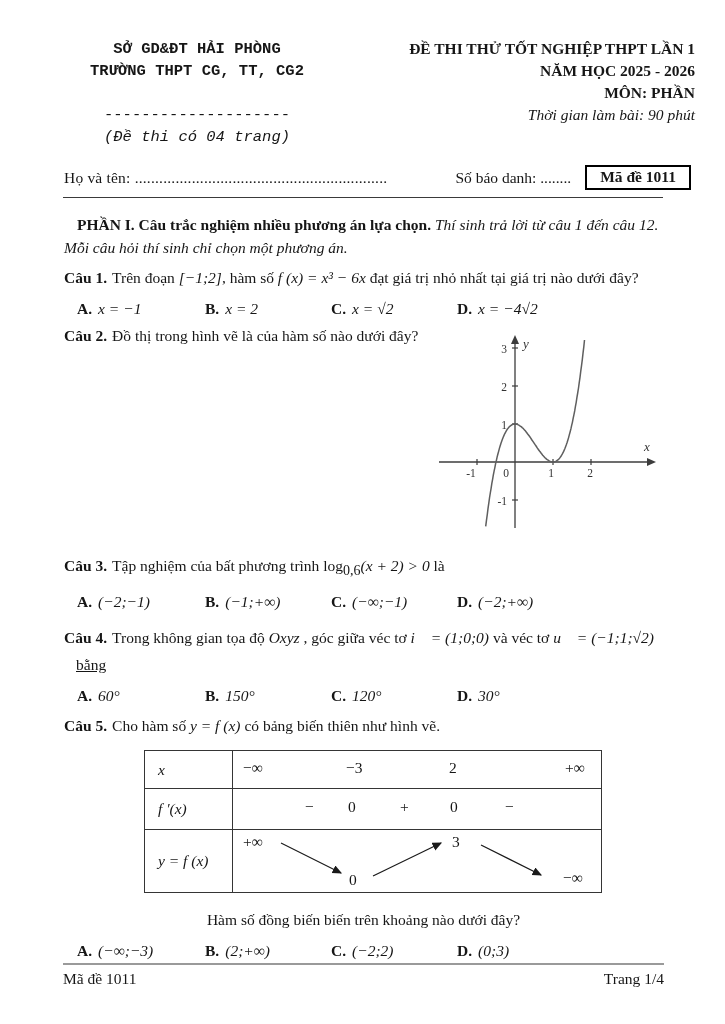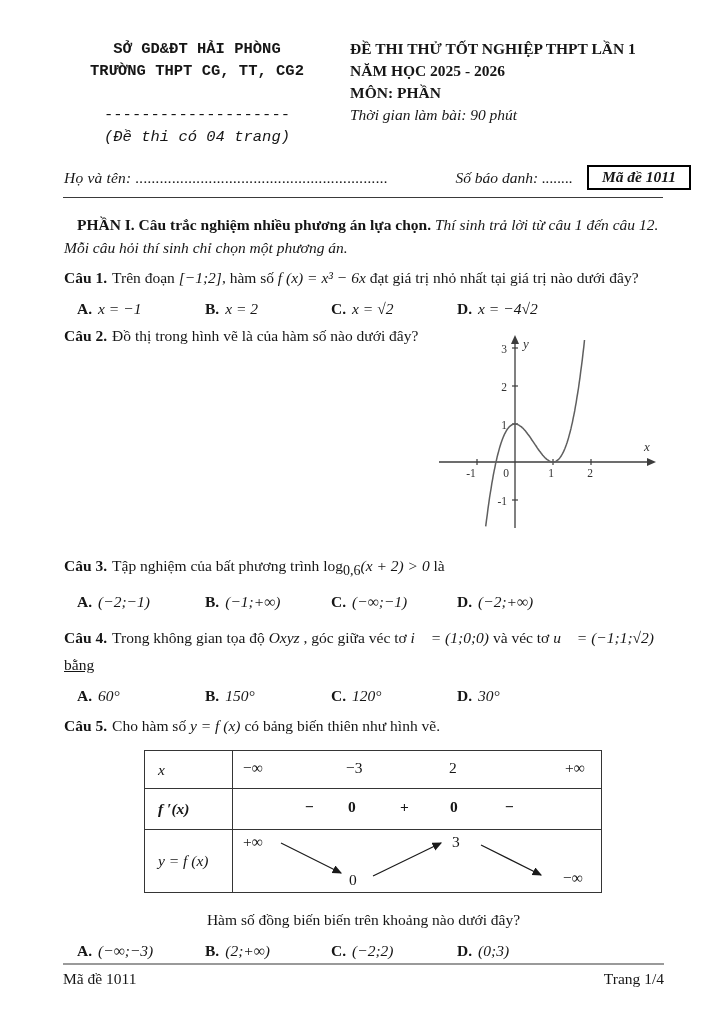--- a/index.html
+++ b/index.html
@@ -2,25 +2,25 @@
 <html><head>
 <meta charset="utf-8">
 <style>
   html,body{margin:0;padding:0;background:#e8e8e8;}
   .page{
     position:relative;width:725px;height:1024px;margin:0 auto;background:#ffffff;
     font-family:"Liberation Serif",serif;color:#161616;font-size:15.5px;overflow:hidden;
   }
   .header{display:flex;padding:38px 0 0 66px;}
   .hdr-left{width:262px;text-align:center;line-height:22px;font-family:Liberation Mono, monospace;}
-  .hdr-right{width:345px;margin-left:22px;text-align:left;line-height:22px;}
+  .hdr-right{width:345px;margin-left:22px;text-align:right;line-height:22px;}
   .b{font-weight:bold;}
   .i{font-style:italic;}
   .hdr-left .blank{height:22px;}
-  .info-row{display:flex;align-items:center;margin:17px 34px 0 64px;font-style:italic;}
+  .info-row{display:flex;align-items:center;margin:17px 34px 0 64px;}
   .info-name{flex:1;letter-spacing:.2px;}
   .info-sbd{margin-right:14px;}
   .code-box{border:2px solid #000;padding:1px 13px 2px 13px;font-weight:bold;white-space:nowrap;}
   .rule{border:none;border-top:1.5px solid #3a3a3a;margin:7px 62px 0 63px;}
   .content{padding:0 62px 4px 64px;}
   .part1{margin:15px 0 0 0;line-height:23px;}
   .part1 .ind{display:inline-block;width:13px;}
   .stem{margin:0;line-height:23px;}
   .qlabel{margin-right:5px;}
   .m{font-style:italic;}
@@ -28,29 +28,29 @@
   .opt b{margin-right:6px;}
   .q1{margin-top:7px;}
   .q2{margin-top:4px;position:relative;height:218px;}
   .q2opts{margin:26px 0 0 13px;line-height:30.5px;}
   .q2opts .opt{display:block;}
   .graph-svg{position:absolute;top:8px;right:4px;}
   .graph-svg text{font-family:"Liberation Serif",serif;font-size:11.5px;fill:#333;}
   .graph-svg .axlbl{font-style:italic;font-size:13px;}
   .q3{margin-top:12px;}
   .q4{margin-top:13px;}
-  .q4 .line2{margin:4px 0 0 0;line-height:23px;text-decoration:underline;}
+  .q4 .line2{margin:4px 0 0 12px;line-height:23px;text-decoration:underline;}
   .q5{margin-top:7px;}
   .vtable{margin:13px 0 0 80px;width:458px;border:1.6px solid #353535;box-sizing:border-box;}
   .vrow{display:flex;border-top:1.2px solid #353535;}
   .vrow:first-child{border-top:none;}
   .vlabel{width:88px;border-right:1.2px solid #353535;box-sizing:border-box;display:flex;align-items:center;padding-left:13px;font-style:italic;}
   .vcell{position:relative;flex:1;}
   .vrow1{height:37px;}
-  .vrow2{height:40px;font-weight:bold;}
+  .vrow2{height:40px;}
   .vrow3{height:62px;}
   .vcell span{position:absolute;white-space:nowrap;}
   .vr1 .v0{left:10px;top:8px;}
   .vr1 .v1{left:113px;top:8px;}
   .vr1 .v2{left:216px;top:8px;}
   .vr1 .v3{left:332px;top:8px;}
   .vr2 .s0{left:72px;top:9px;}
   .vr2 .s1{left:115px;top:9px;}
   .vr2 .s2{left:167px;top:9px;}
   .vr2 .s3{left:217px;top:9px;}

